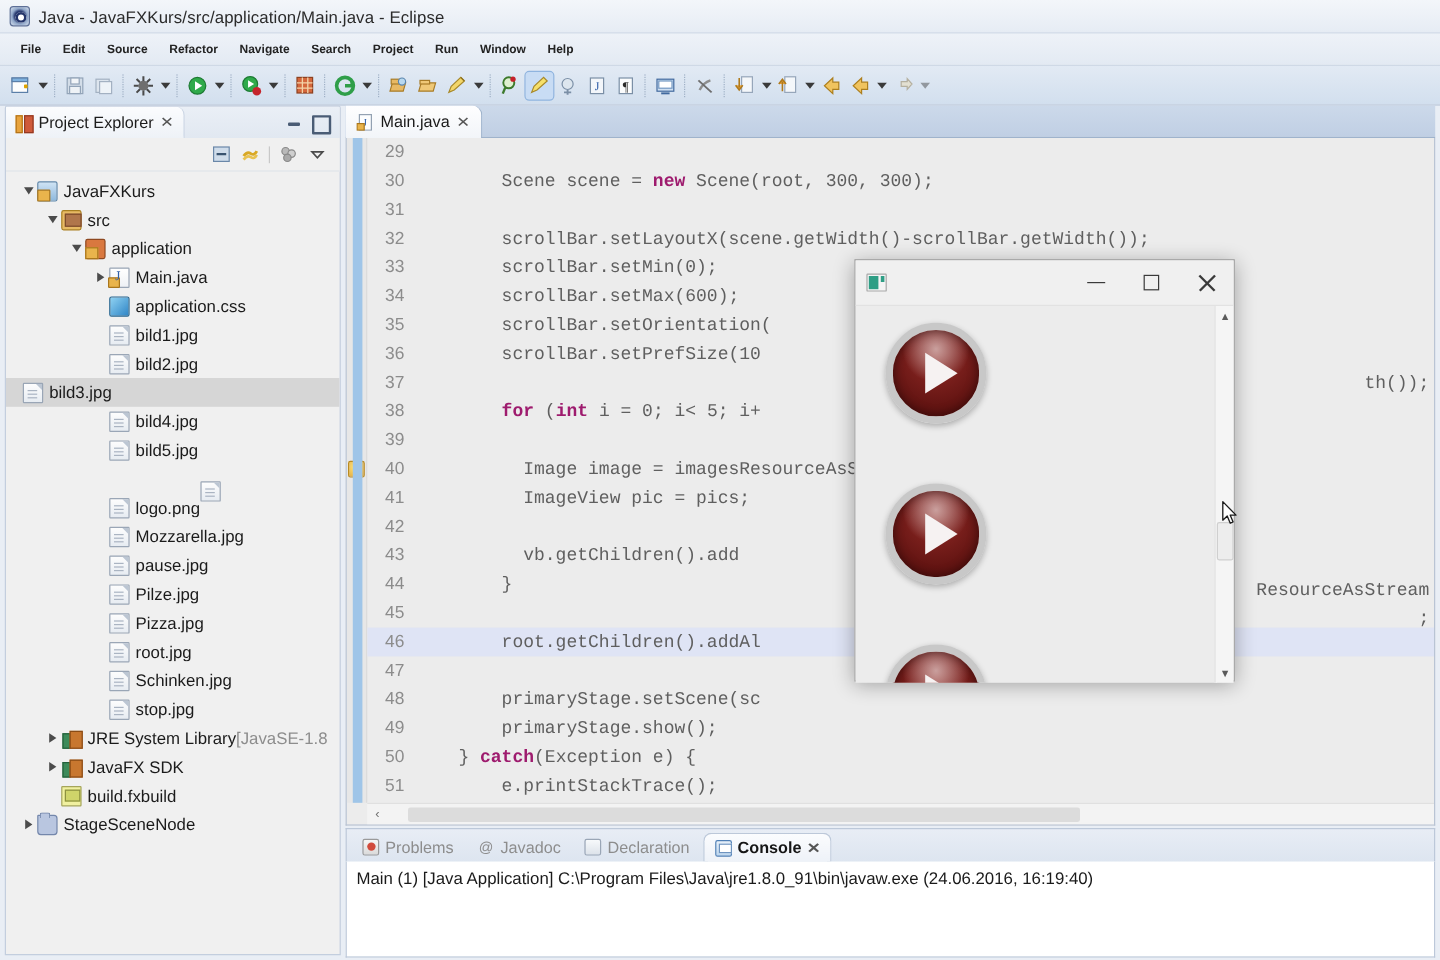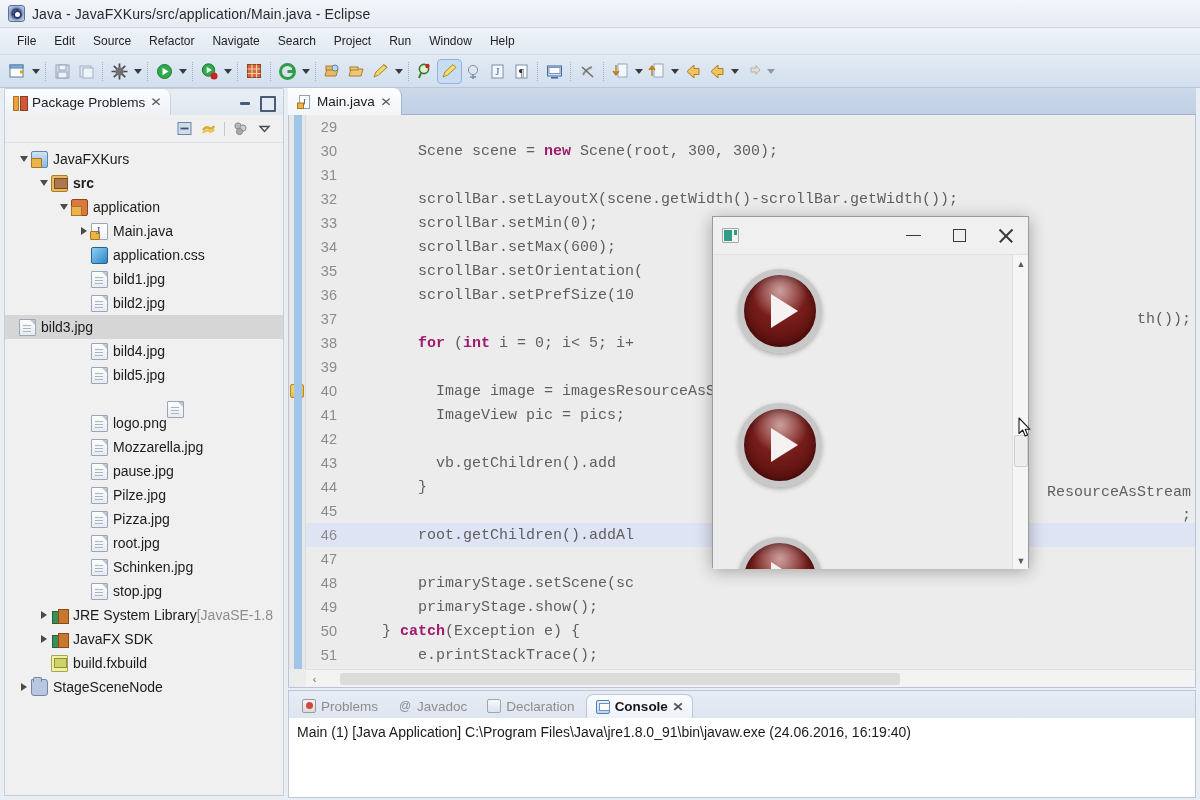--- a/index.html
+++ b/index.html
@@ -35,22 +35,23 @@
 
   
   #menubar{
     height:27px; width:1200px;
     background:linear-gradient(180deg,#eef2f8 0%,#e3eaf3 100%);
     display:flex; align-items:center;
     padding-left:8px;
     border-bottom:1px solid #cfd9e6;
   }
   .menu-item{
-    padding:3px 9px; font-size:12px; color:#232323; cursor:default;
+    padding:3px 9px; font-size:10px; color:#232323; cursor:default;
     white-space:nowrap;
+    font-weight:bold;
   }
 
   
   #toolbar{
     height:33px; width:1200px;
     background:linear-gradient(180deg,#e2eaf4 0%,#d2dfee 100%);
     display:flex; align-items:center; padding-left:6px;
     border-bottom:1px solid #b9c7d9;
     gap:1px;
   }
@@ -462,21 +463,21 @@
   </div>
   <div class="caret" style="opacity:.45"></div>
 </div>
 
 <div id="workbench">
 
   <div id="explorer">
     <div id="explorer-tabrow">
       <div id="explorer-tab">
         <span class="pe-icon"></span>
-        <span>Package Problems</span>
+        <span>Project Explorer</span>
         <span class="tab-x">✕</span>
       </div>
       <div class="panel-btn" id="explorer-min"></div>
       <div class="panel-btn" id="explorer-max"></div>
     </div>
     <div id="explorer-toolrow">
       <span class="ex-tool">
         <svg width="17" height="17" viewBox="0 0 17 17">
             <rect x="2" y="2.5" width="13" height="12" fill="#cfdcea" stroke="#6a87a8"></rect>
             <path d="M4.5 8.5h8" stroke="#39536f" stroke-width="1.8"></path>
@@ -501,21 +502,21 @@
             <path d="M4 6.5 L13 6.5 L8.5 11.5 Z" fill="none" stroke="#4b4b4b" stroke-width="1.4"></path>
           </svg>
       </span>
     </div>
     <div id="tree">
         <div class="trow" style="padding-left: 12px;">
           <span class="twist open"></span>
           <span class="ticon ic-proj"></span>
           <span class="tlabel">JavaFXKurs</span>
         </div>
-        <div class="trow" style="padding-left: 32px; font-weight: bold;">
+        <div class="trow" style="padding-left: 32px;">
           <span class="twist open"></span>
           <span class="ticon ic-src"></span>
           <span class="tlabel">src</span>
         </div>
         <div class="trow" style="padding-left: 52px;">
           <span class="twist open"></span>
           <span class="ticon ic-pkg"></span>
           <span class="tlabel">application</span>
         </div>
         <div class="trow" style="padding-left: 72px;">

